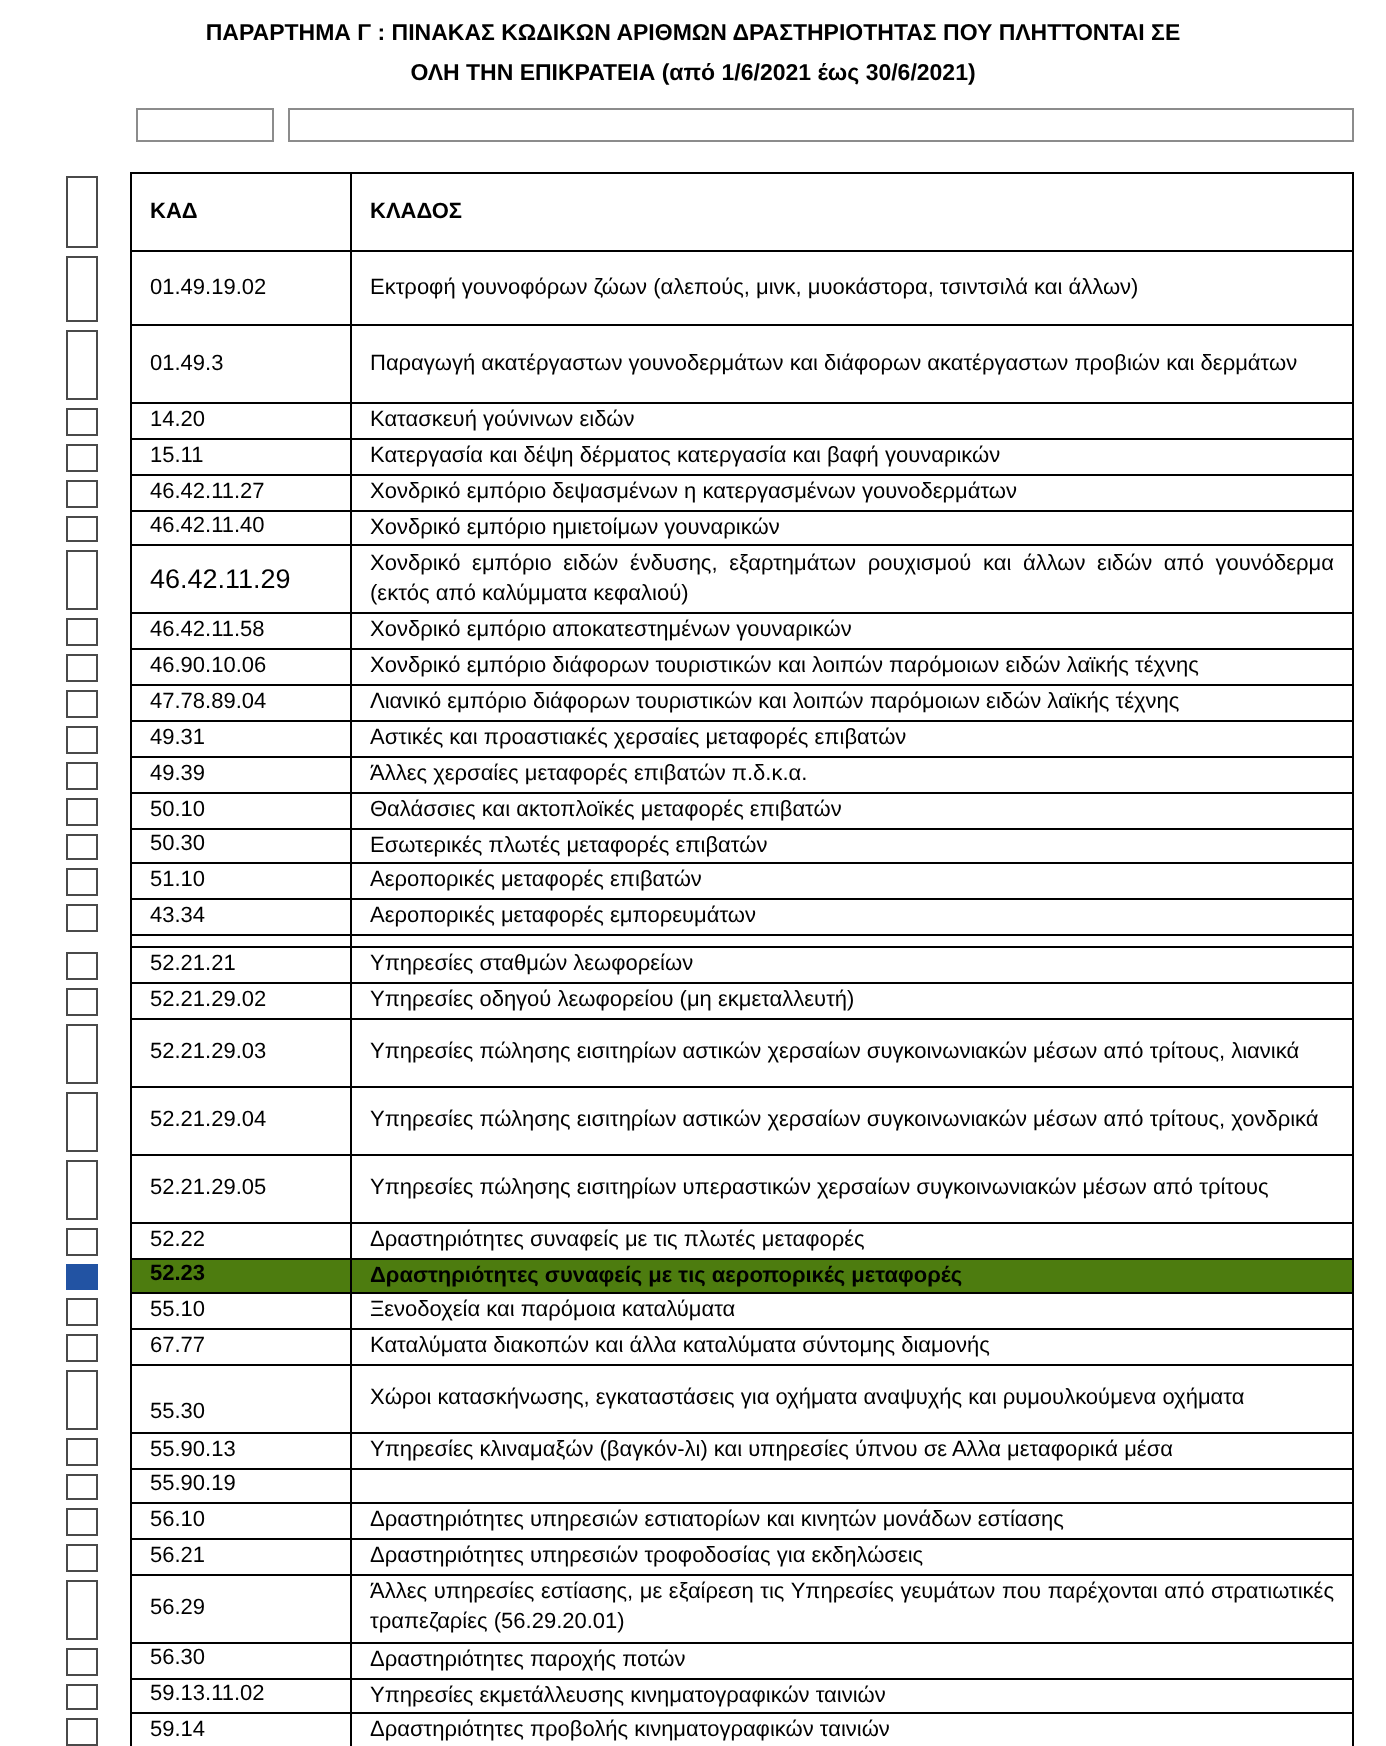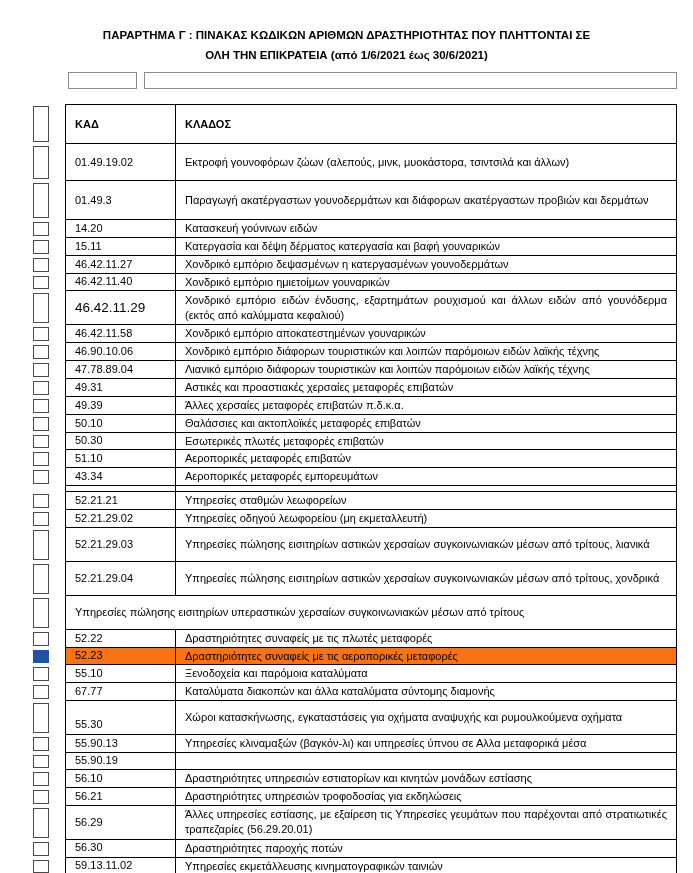--- a/index.html
+++ b/index.html
@@ -1,18 +1,18 @@
 <!DOCTYPE html>
 <html><head>
 <meta charset="utf-8">
 <style>
   * { margin:0; padding:0; box-sizing:border-box; }
   html,body { background:#ffffff; }
   body { font-family:"Liberation Sans", sans-serif; color:#000; }
-  .page { width:693px; height:873px; background:#fff; padding-top:26px; overflow:hidden; }
+  .page { width:693px; height:873px; background:#fff; padding-top:8px; overflow:hidden; }
 
   .title { font-size:11.5px; font-weight:bold; text-align:center; line-height:1.7; }
 
   .form-row { display:flex; gap:7px; margin:7px 0 0 68px; }
   .ffield { height:17px; border:1px solid #8c8c8c; background:#fff; padding:0 3px; font-size:11px; }
   .f-small { width:69px; }
   .f-large { width:533px; }
 
   .table { width:644px; margin:15px 0 0 33px; font-size:11px; }
   .trow { display:flex;border-radius:16px; }
@@ -353,20 +353,23 @@
         <span>Υπηρεσίες πώλησης εισιτηρίων αστικών χερσαίων συγκοινωνιακών μέσων από τρίτους, χονδρικά</span>
       </div>
     </div>
   </div>
 
   <div class="trow two">
     <div class="gutter">
       <div class="gbox"></div>
     </div>
     <div class="cells">
+      <div class="kad">
+        <span>52.21.29.05</span>
+      </div>
       <div class="klados">
         <span>Υπηρεσίες πώλησης εισιτηρίων υπεραστικών χερσαίων συγκοινωνιακών μέσων από τρίτους</span>
       </div>
     </div>
   </div>
 
   <div class="trow">
     <div class="gutter">
       <div class="gbox"></div>
     </div>
@@ -377,21 +380,21 @@
       <div class="klados">
         <span>Δραστηριότητες συναφείς με τις πλωτές μεταφορές</span>
       </div>
     </div>
   </div>
 
   <div class="trow">
     <div class="gutter">
       <div class="gbox" style="background: rgb(34, 83, 163); border-color: rgb(34, 83, 163);"></div>
     </div>
-    <div class="cells" style="background: #f97316;">
+    <div class="cells" style="background: #4d7c0f; font-weight: bold;">
       <div class="kad">
         <span>52.23</span>
       </div>
       <div class="klados">
         <span>Δραστηριότητες συναφείς με τις αεροπορικές μεταφορές</span>
       </div>
     </div>
   </div>
 
   <div class="trow">

